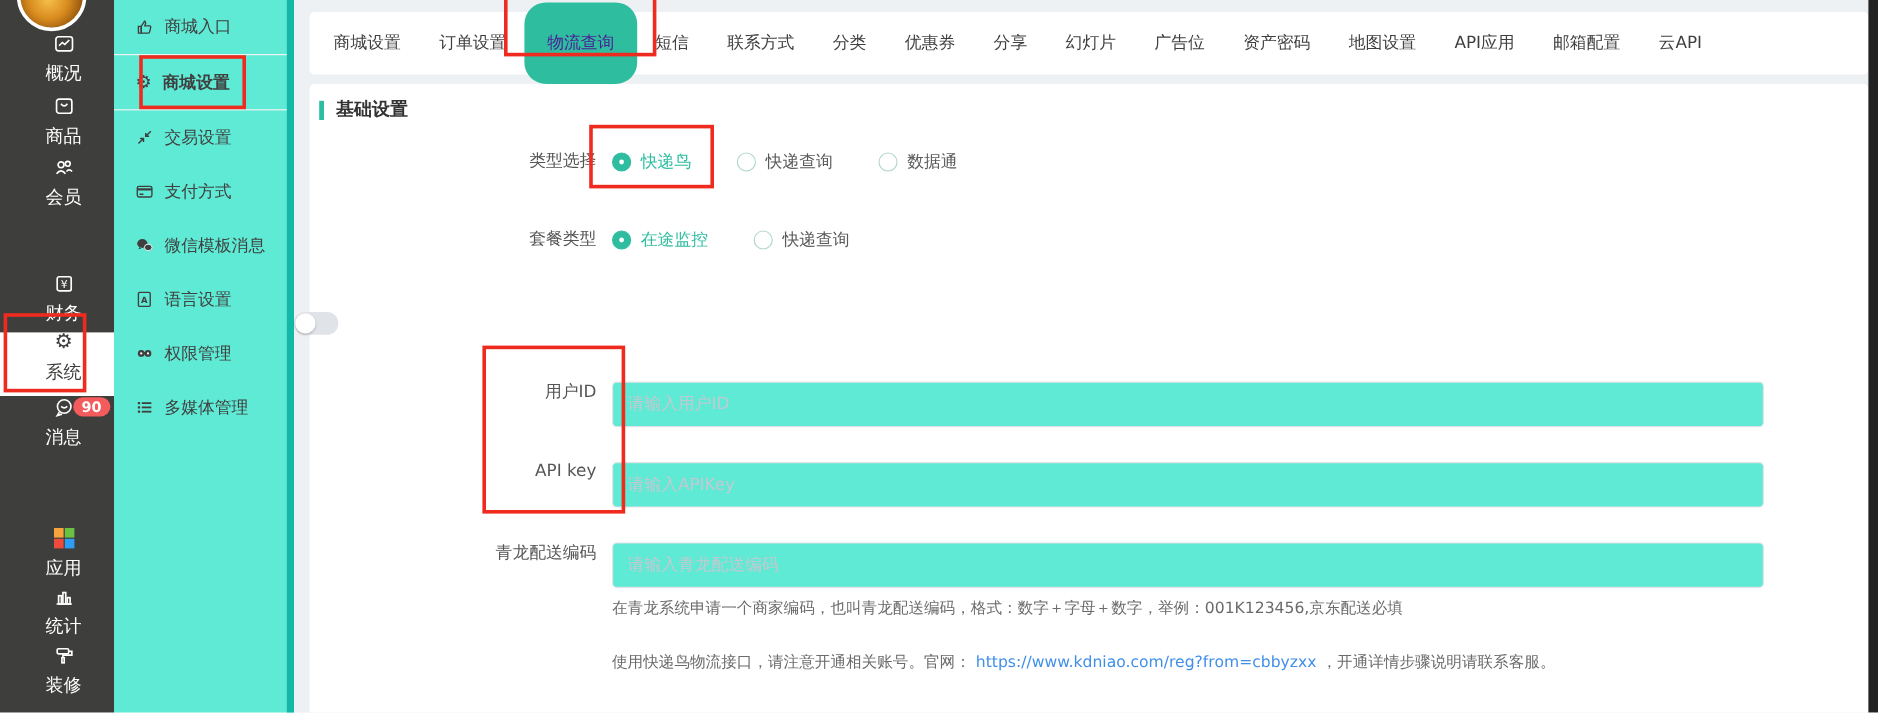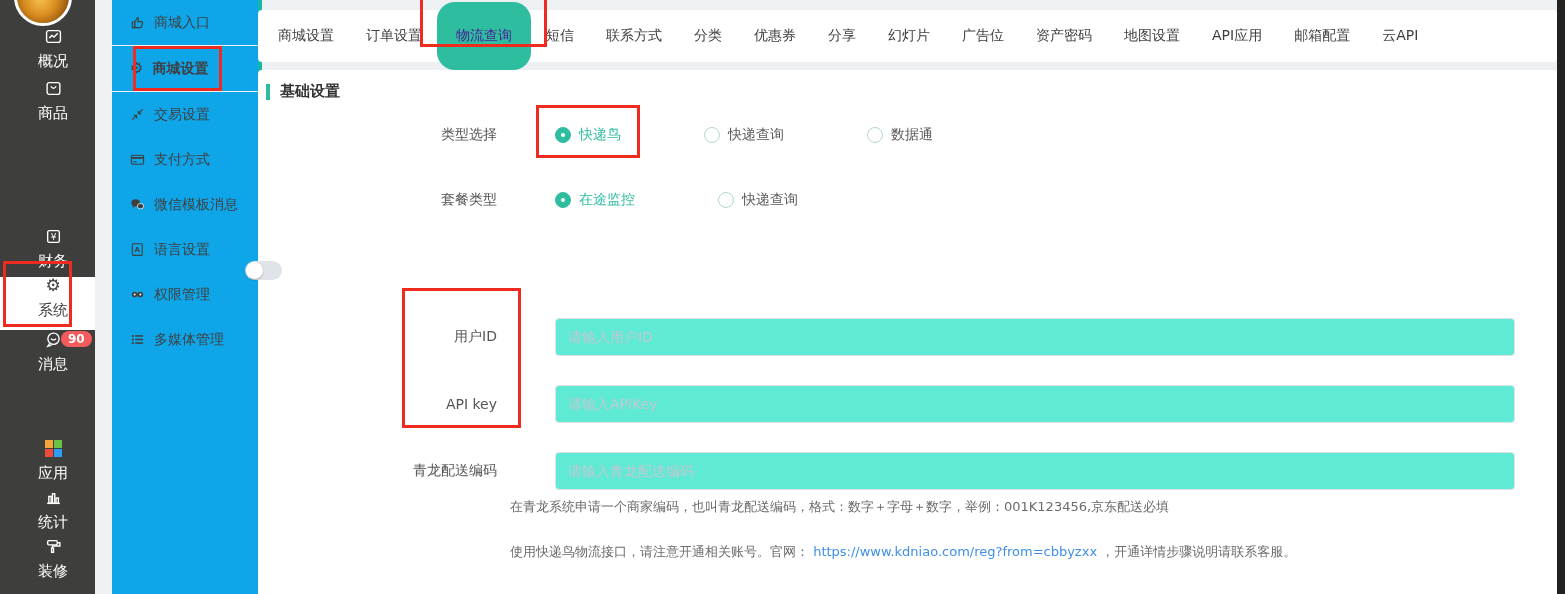--- a/index.html
+++ b/index.html
@@ -16,39 +16,39 @@
   .ditem.active{background:#fff;color:#3e3f3c;height:53px;}
   .glyph{font-size:17px;line-height:1;}
   .badge{position:absolute;left:61px;top:331px;background:#f45b5c;color:#fff;font-size:12px;font-weight:bold;
     padding:1px 7px;border-radius:9px;z-index:5;}
   .appsq{display:grid;grid-template-columns:8px 8px;grid-template-rows:8px 8px;gap:1px;}
   .appsq i{display:block;}
   .appsq .a1{background:#f6a53a;} .appsq .a2{background:#69c242;}
   .appsq .a3{background:#ee4b3c;} .appsq .a4{background:#2e9df6;}
 
   
-  .smb{position:absolute;left:112px;top:0;width:150px;height:594px;background:#0ea5e9;border-right:4px solid #14b8a6;box-sizing:border-box;}
+  .smb{position:absolute;left:95px;top:0;width:150px;height:594px;background:#5eead4;border-right:6px solid #14b8a6;box-sizing:border-box;}
   .sitem{position:relative;height:45px;display:flex;align-items:center;gap:9px;padding-left:18px;
     font-size:14px;color:#404040;cursor:pointer;}
   .sitem.bdr{border-bottom:1px solid #f2f2f2;}
   .sitem .glyph{font-size:15px;color:#3f3f3f;}
 
   
   .tabbar{position:absolute;left:258px;top:10px;width:1299px;height:52px;background:#fff;border-radius:4px;
     display:flex;align-items:center;padding:0 20px;gap:32px;box-sizing:border-box;}
   .tab{font-size:14px;color:#3f3f3f;white-space:nowrap;cursor:pointer;}
   .tab.active{position:relative;background:#2fbda0;color:#4c1d95;padding:25px 19px;border-radius:18px;margin:0 -17px;}
 
   
   .main{position:absolute;left:258px;top:70px;width:1299px;height:524px;background:#fff;border-radius:4px 4px 0 0;}
   .sechead{position:absolute;left:8px;top:12px;display:flex;align-items:center;gap:10px;}
   .greenbar{width:4px;height:16px;background:#2fbda0;}
   .sectitle{font-size:15px;font-weight:bold;color:#333;}
 
-  .frow{position:absolute;left:0;display:flex;align-items:center;gap:45px;}
+  .frow{position:absolute;left:0;display:flex;}
   .flabel{width:239px;text-align:right;margin-right:13px;font-size:14px;color:#555;white-space:nowrap;flex:0 0 auto;}
 
   .radio{position:relative;display:inline-flex;align-items:center;gap:8px;margin-right:38px;font-size:14px;color:#5a5a5a;cursor:pointer;}
   .rdot{position:relative;width:16px;height:16px;border-radius:50%;border:1px solid #b2d8cc;background:#fff;box-sizing:border-box;}
   .radio.sel .rdot{background:#2fbda0;border-color:#2fbda0;}
   .radio.sel .rdot::after{content:"";position:absolute;left:5px;top:5px;width:4px;height:4px;border-radius:50%;background:#fff;}
   .radio.sel .rlbl{color:#2fbda0;}
 
   .toggle{position:relative;width:37px;height:19px;border-radius:10px;background:#e0e4e9;margin-left:-13px;cursor:pointer;}
   .toggle::after{content:"";position:absolute;left:1px;top:1px;width:17px;height:17px;border-radius:50%;background:#fff;
@@ -86,20 +86,29 @@
     </div>
 
     <div class="ditem" style="top:80px">
       <svg class="ic" width="17" height="17" viewBox="0 0 16 16" fill="none" stroke="#fff" stroke-width="1.3">
           <rect x="2" y="2.5" width="12" height="11" rx="2"></rect>
           <path d="M5.5,6 q2.5,3.5 5,0"></path>
         </svg>
       <span>商品</span>
     </div>
 
+    <div class="ditem" style="top:131px">
+      <svg class="ic" width="17" height="17" viewBox="0 0 16 16" fill="none" stroke="#fff" stroke-width="1.3">
+          <circle cx="5.5" cy="6" r="2.3"></circle>
+          <circle cx="10.8" cy="5.2" r="1.9"></circle>
+          <path d="M2,13 q3.5,-4.5 7,0"></path>
+          <path d="M9.8,11.2 q2,-2.6 4.4,0"></path>
+        </svg>
+      <span>会员</span>
+    </div>
 
 
     <div class="ditem" style="top:228px">
       <svg class="ic" width="17" height="17" viewBox="0 0 16 16" fill="none" stroke="#fff" stroke-width="1.3">
           <rect x="2.5" y="2.5" width="11" height="11" rx="1.5"></rect>
           <text x="8" y="11" font-size="8.5" fill="#fff" stroke="none" text-anchor="middle">¥</text>
         </svg>
       <span>财务</span>
     </div>
 

